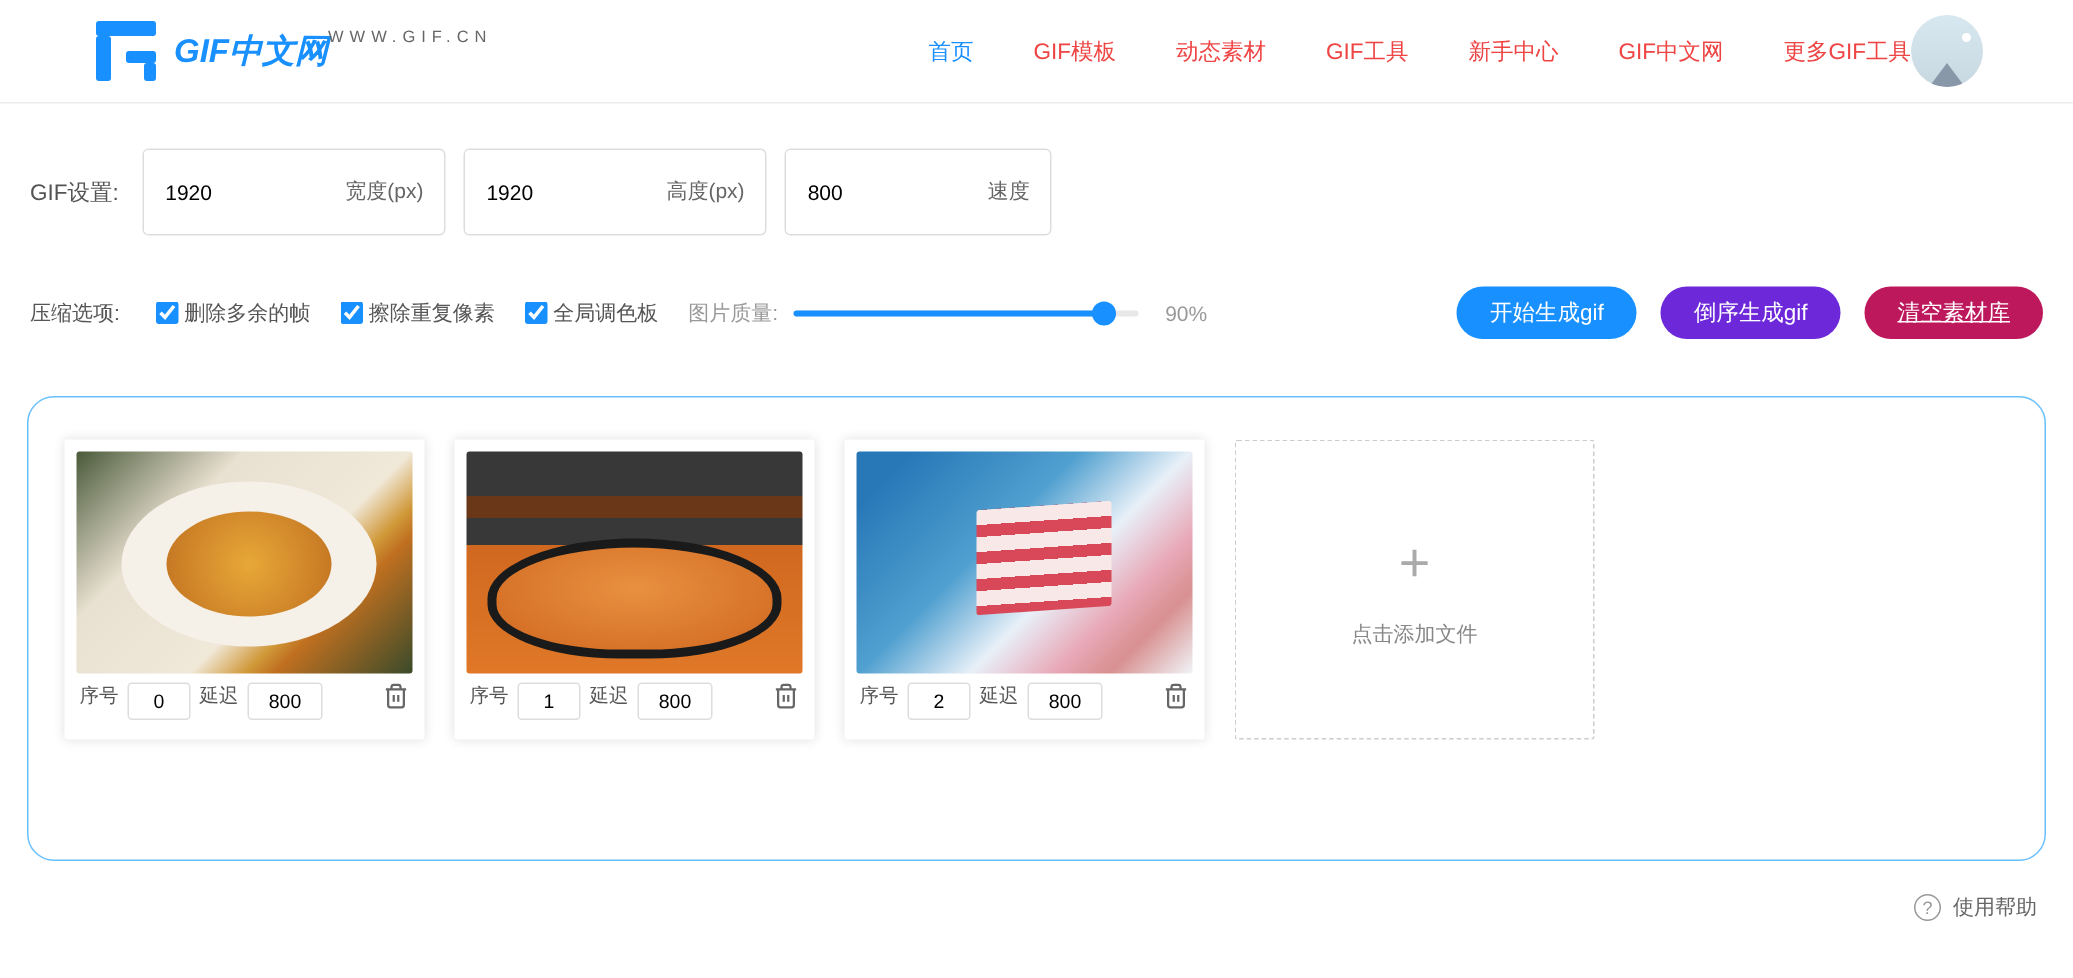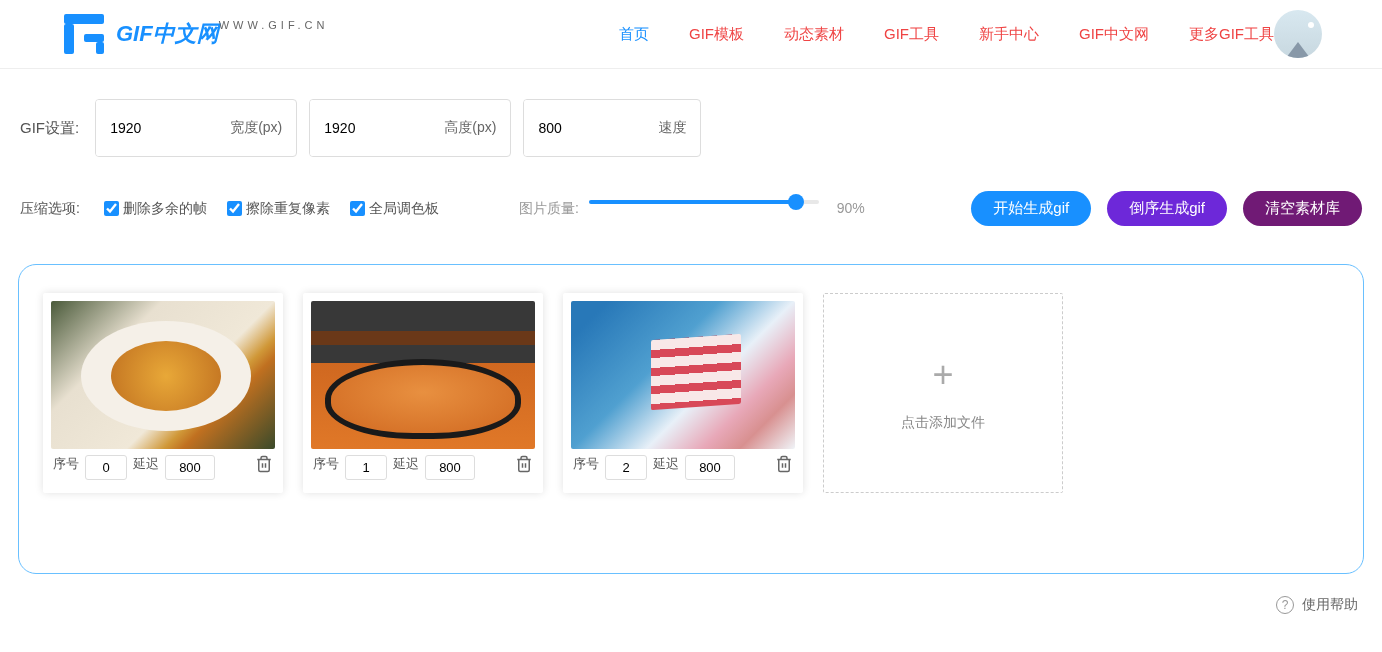--- a/index.html
+++ b/index.html
@@ -21,32 +21,32 @@
     .settings-row { display: flex; align-items: center; gap: 12px; padding: 30px 20px 10px; }
     .settings-label { color: #555; font-size: 15px; margin-right: 4px; }
     .input-group { display: flex; align-items: center; border: 1px solid #ddd; border-radius: 4px; overflow: hidden; }
     .input-group input { border: none; padding: 20px 14px; width: 120px; font-size: 14px; outline: none; }
     .input-suffix { padding: 10px 14px; color: #666; }
     
     .options-row { display: flex; align-items: center; gap: 20px; padding: 24px 20px 20px; }
     .options-label { color: #555; margin-right: 4px; }
     .checkbox-item { display: flex; align-items: center; gap: 4px; color: #555; }
     .checkbox-item input[type="checkbox"] { width: 15px; height: 15px; accent-color: #1890ff; }
-    .quality-section { display: flex; gap: 10px; margin-left: 60px; }
+    .quality-section { display: flex; align-items: center; gap: 10px; }
     .quality-label { color: #999; }
     .slider-track { width: 230px; height: 4px; background: #e8e8e8; border-radius: 2px; position: relative; }
     .slider-fill { height: 100%; background: #1890ff; border-radius: 2px; width: 90%; }
     .slider-thumb { width: 16px; height: 16px; border-radius: 50%; background: #1890ff; position: absolute; top: -6px; left: calc(90% - 8px); cursor: pointer; }
     .quality-value { color: #999; margin-left: 8px; }
     
     .action-buttons { display: flex; gap: 16px; margin-left: auto; }
     .btn { border: none; border-radius: 18px; padding: 8px 22px; color: #fff; font-size: 15px; cursor: pointer; }
     .btn-primary { background: #1890ff; }
     .btn-success { background: #6d28d9; }
-    .btn-danger { background: #701a75; }
+    .btn-danger { background: #be185d; text-decoration: underline; }
     
     .material-container { margin: 18px; border: 1px solid #69c0ff; border-radius: 18px; padding: 28px 24px 80px; display: flex; gap: 20px; flex-wrap: wrap; }
     .frame-card { width: 240px; padding: 8px; background: #fff; box-shadow: 0 0 8px rgba(0,0,0,0.12); border-radius: 2px; }
     .frame-image { width: 100%; height: 148px; border-radius: 2px; }
     .img-pasta { background: linear-gradient(135deg, #4a5a3a 0%, #e8e0d0 30%, #f0e8d8 60%, #d09838 70%, #c07020 75%, #3a4a2a 100%); position: relative; }
     .img-pasta::before { content:""; position:absolute; left:30px; top:20px; width:170px; height:110px; border-radius:50%; background:#f5f0e8; }
     .img-pasta::after { content:""; position:absolute; left:60px; top:40px; width:110px; height:70px; border-radius:50%; background:radial-gradient(circle,#e8a838,#c07020); }
     .img-soup { background: linear-gradient(to bottom, #383838 0%, #383838 20%, #6a3818 20%, #6a3818 30%, #383838 30%, #383838 42%, #d06820 42%, #e07828 100%); position: relative; }
     .img-soup::before { content:""; position:absolute; left:14px; top:58px; right:14px; bottom:10px; border-radius:50% 50% 45% 45%; background:radial-gradient(ellipse at 50% 40%, #e89040, #d06820); border:6px solid #1a1a1a; }
     .img-cake { background: linear-gradient(135deg, #2878b8 10%, #50a0d0 40%, #e8f0f8 60%, #e8a8b8 75%, #d89090 85%, #f0f4f8 100%); position:relative; }

